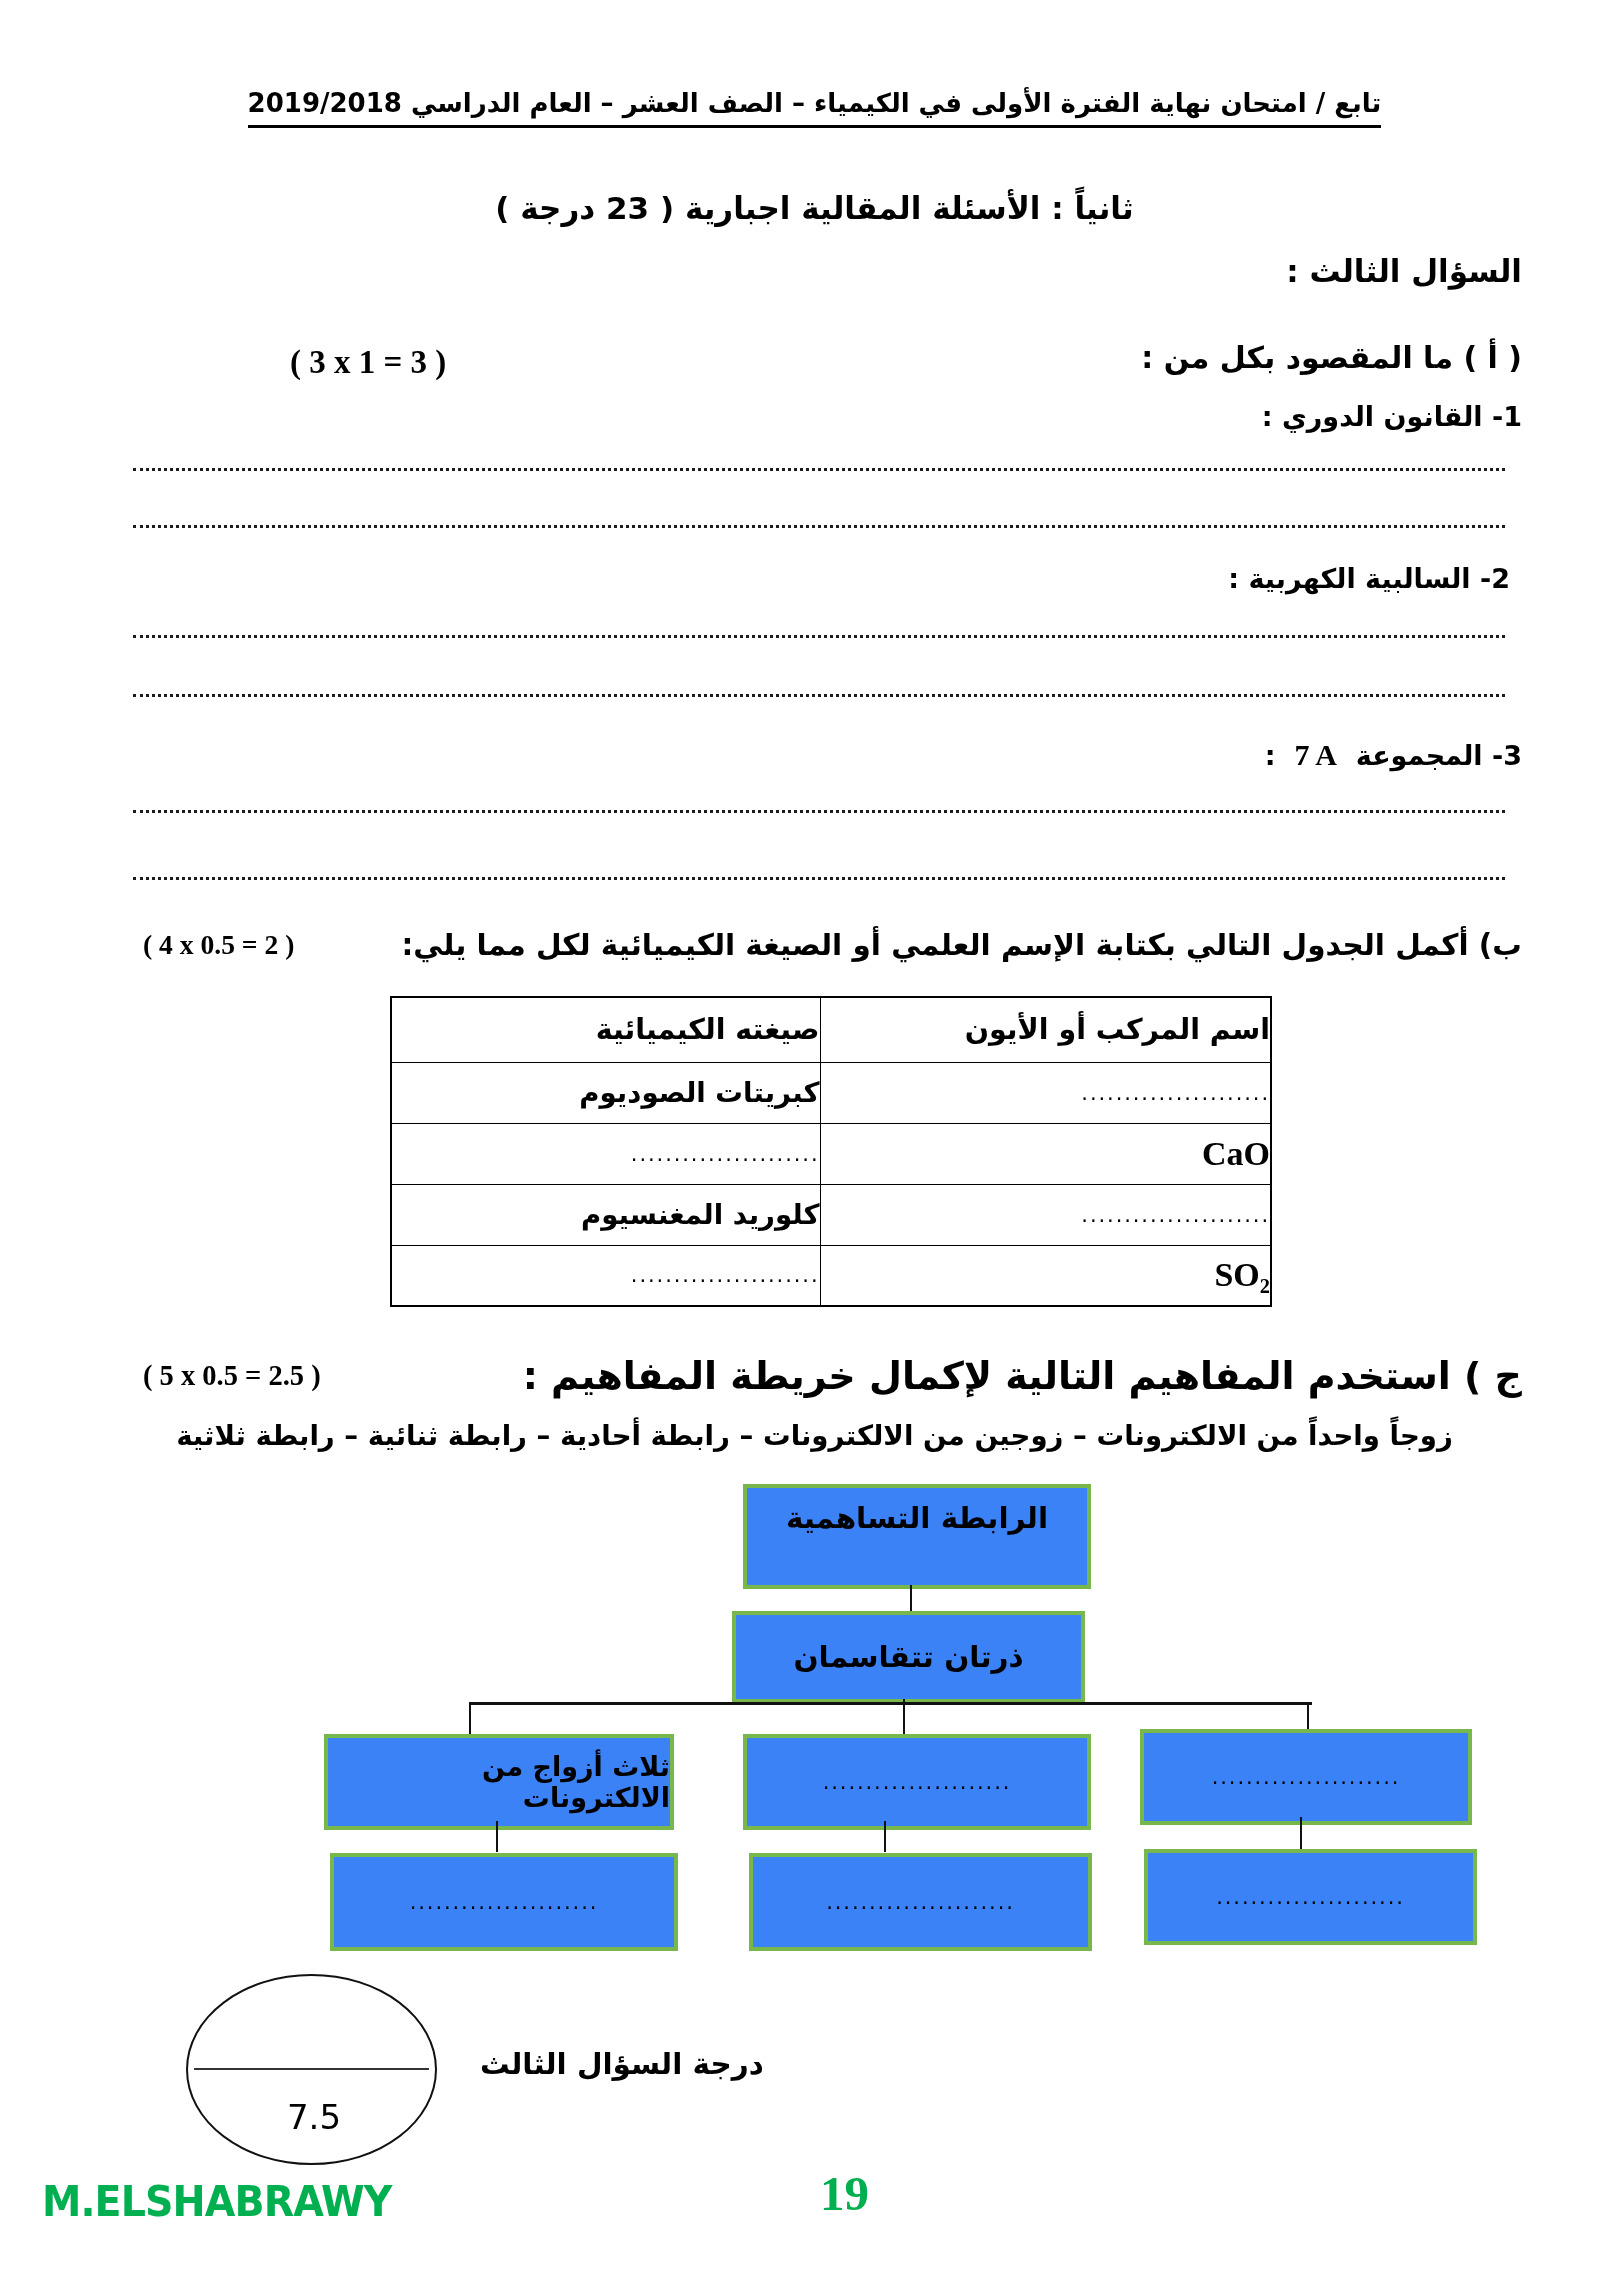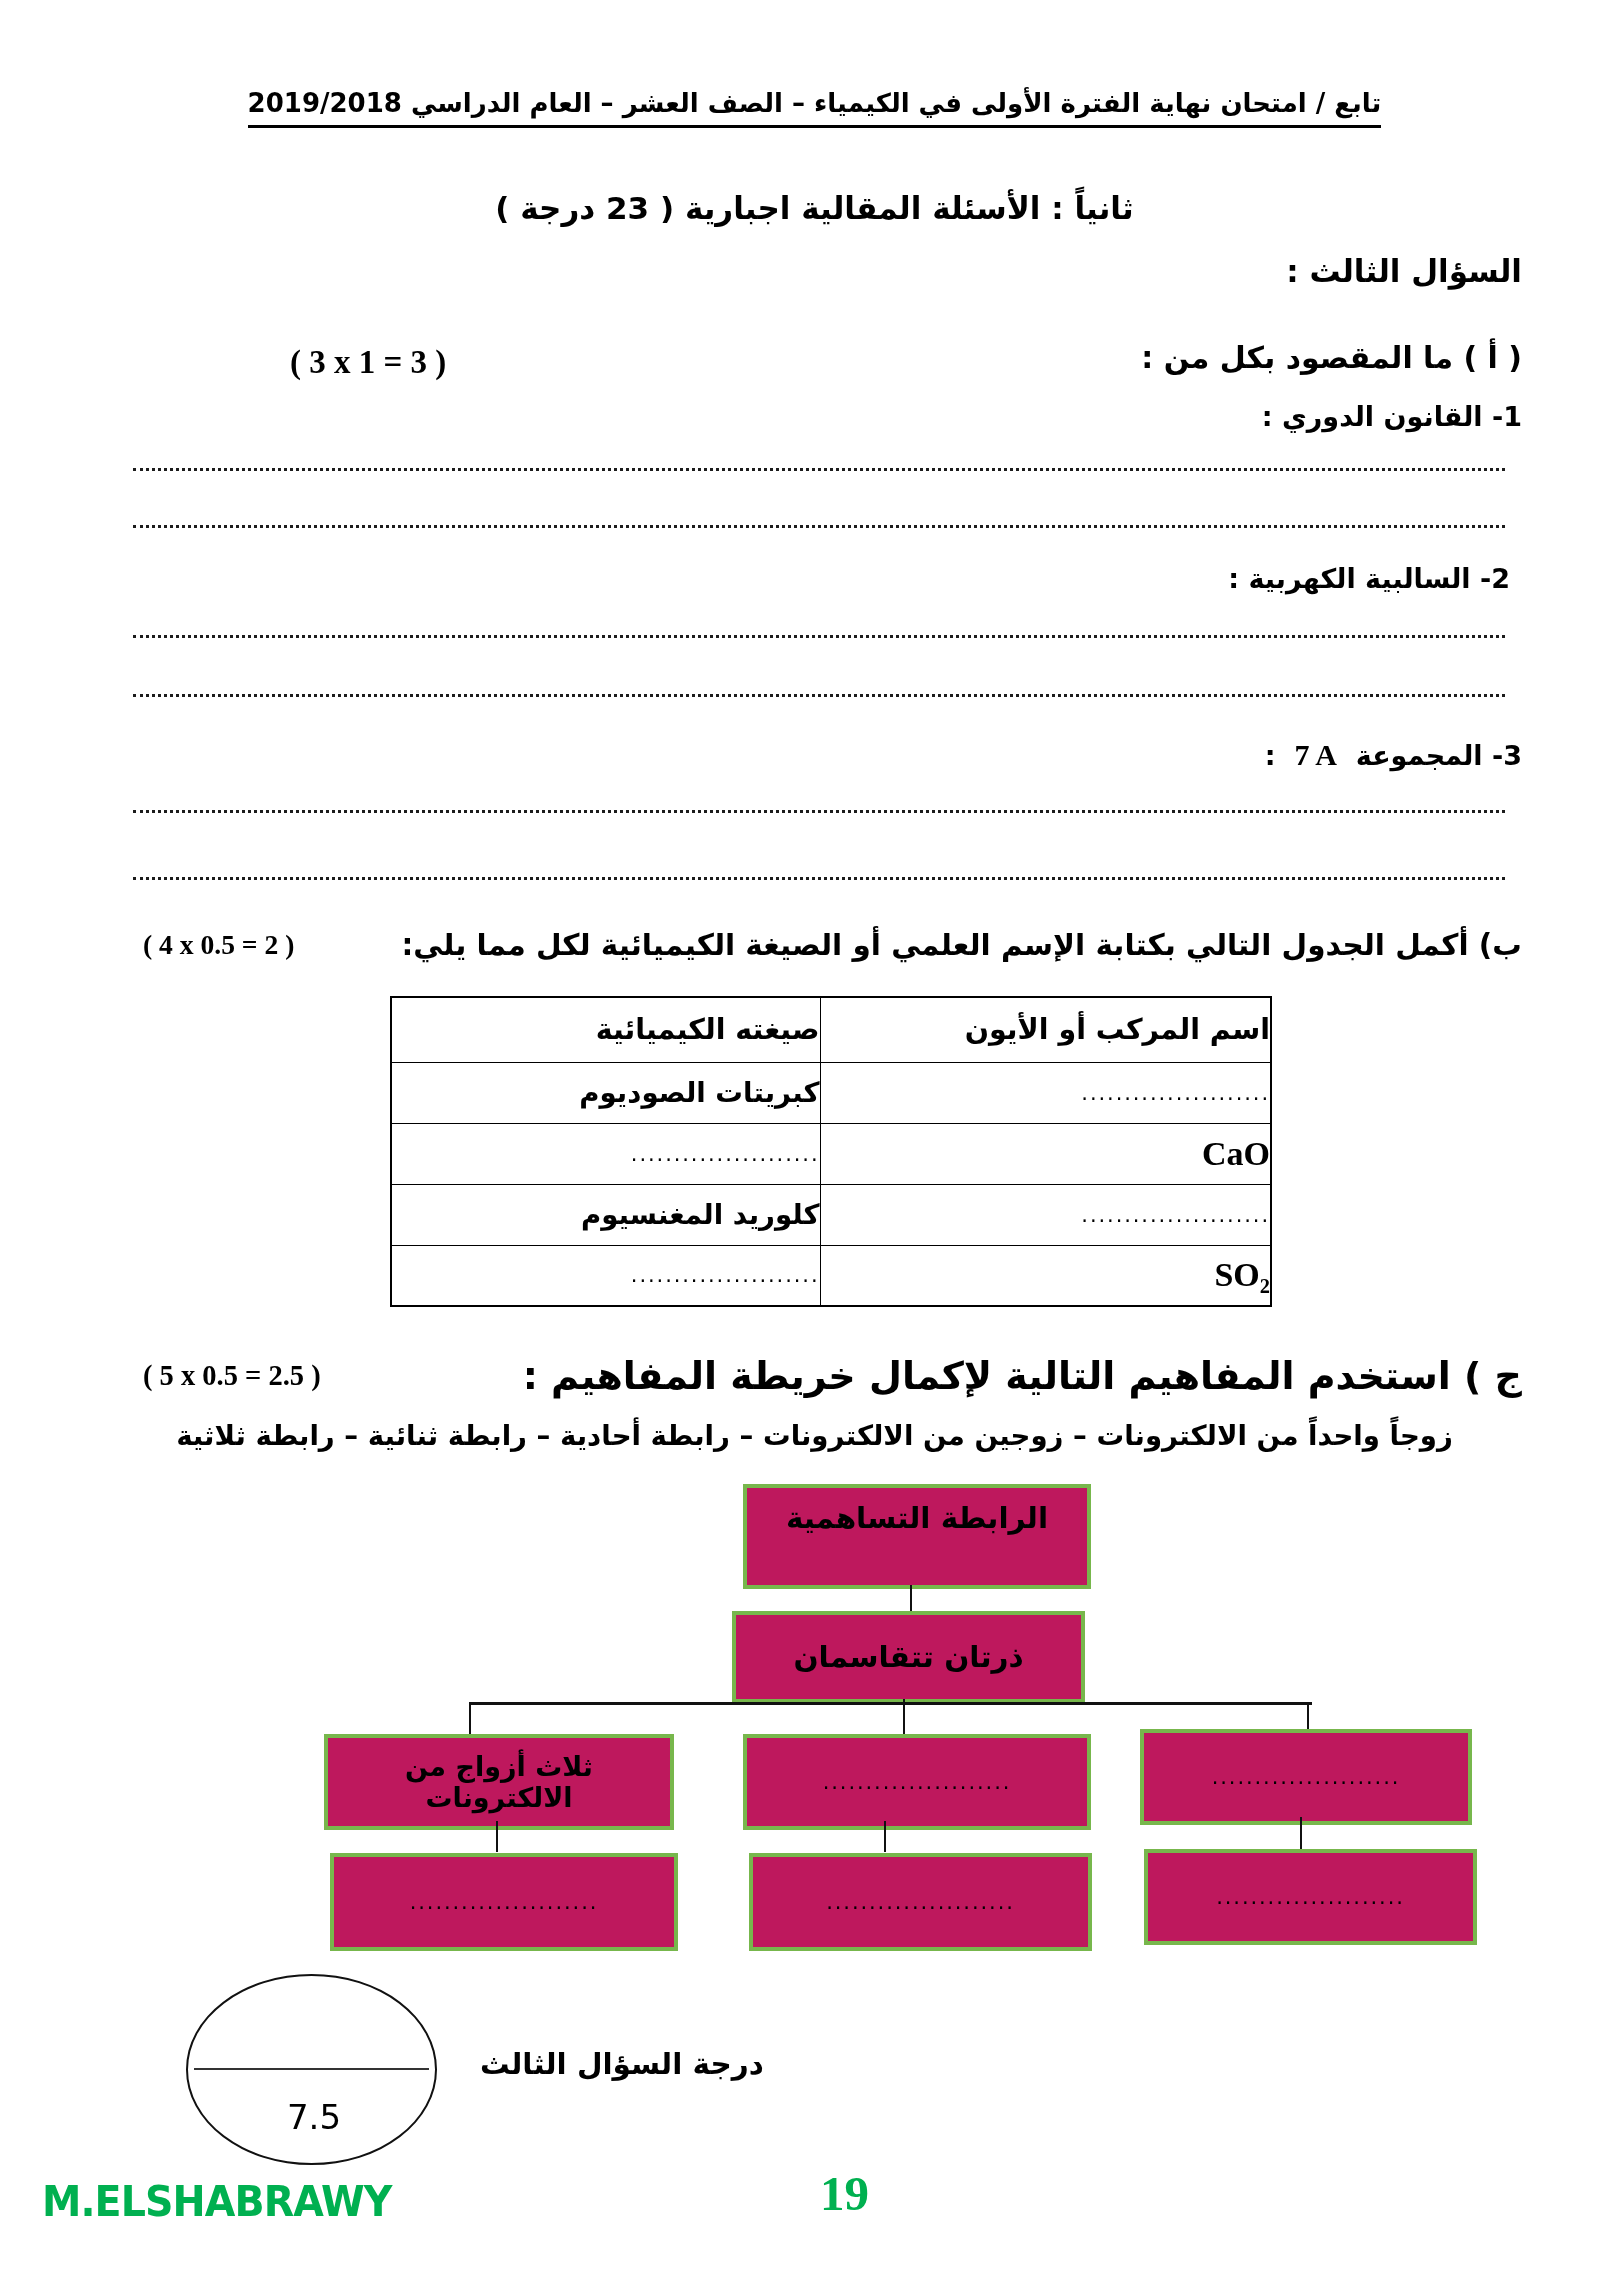--- a/index.html
+++ b/index.html
@@ -17,22 +17,22 @@
   
   table.qtable{border-collapse:collapse;table-layout:fixed;}
   table.qtable td,table.qtable th{border:1.9px solid #000;text-align:right;vertical-align:middle;padding:0;}
   table.qtable{border:2.9px solid #000;}
   .th-ar{font-size:28.5px;font-weight:bold;font-family:"DejaVu Sans",sans-serif;}
   .cell-ar{font-size:27.6px;font-weight:bold;font-family:"DejaVu Sans",sans-serif;}
   .cell-latin{font-size:34px;font-weight:bold;font-family:"Liberation Serif","DejaVu Serif",serif;}
   .cell-dots,.dots{font-size:21px;letter-spacing:1.9px;font-weight:normal;font-family:"DejaVu Sans",sans-serif;color:#000;}
   
   .gbox{
-    position:absolute;background:#be185d;border:4.8px solid #77b74c;
-    display:flex;align-items:center;justify-content:center;text-align:center;
+    position:absolute;background:#3b82f6;border:4.8px solid #77b74c;
+    display:flex;align-items:center;justify-content:center;
   }
   .gbox .ar{white-space:normal;}
   .mapline{position:absolute;background:#111;}
   
   .ellipse{position:absolute;border:2.9px solid #111;border-radius:50%;background:#fff;}
 </style>
 </head>
 <body>
 
 <div id="page">

